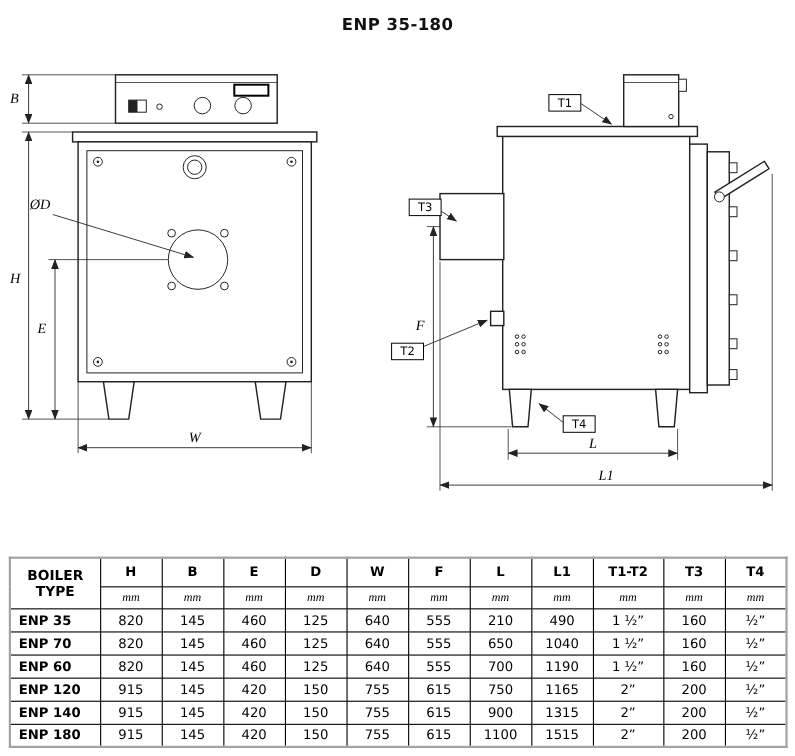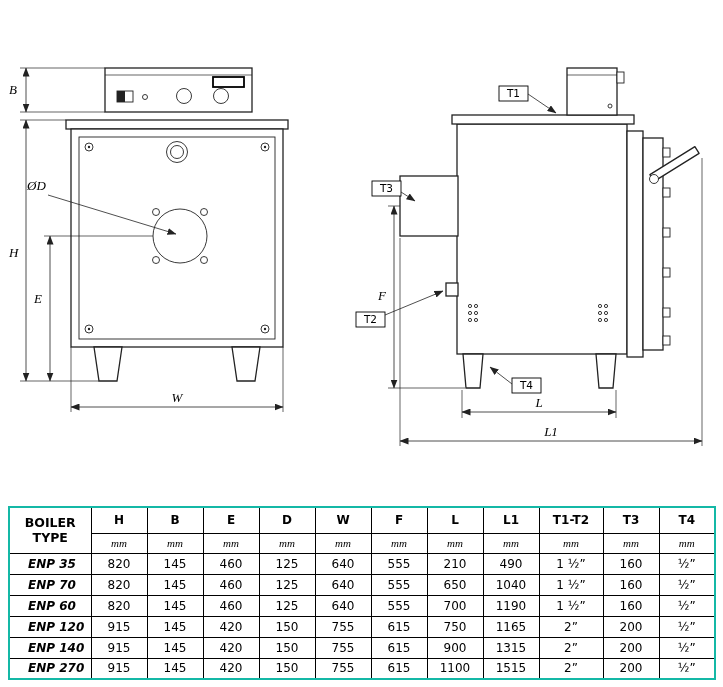--- a/index.html
+++ b/index.html
@@ -16,36 +16,37 @@
   .nofill  { fill:none; stroke:#222; stroke-width:0.9; }
   .dim     { stroke:#222; stroke-width:0.8; fill:none; }
   .ext     { stroke:#222; stroke-width:0.7; }
   .dark    { fill:#222; stroke:none; }
   .dim-label { font-family:"Liberation Serif", serif; font-style:italic; font-size:13px; fill:#000; }
   .t-text  { font-family:"DejaVu Sans", sans-serif; font-size:10.5px; fill:#000; }
   .t-box   { fill:#fff; stroke:#000; stroke-width:0.9; }
 
   
   .spec-table { position:absolute; top:506px; left:8px; width:707px;
-                border-collapse:collapse; table-layout:fixed; border:2px solid #14b8a6; }
+                border-collapse:collapse; table-layout:fixed; border:2px solid #a3a3a3; }
   .spec-table th, .spec-table td { border:1px solid #000; text-align:center;
                 vertical-align:middle; font-size:12px; color:#000; padding:0; }
   .spec-table thead tr.sym { height:26px; }
   .spec-table thead th { font-weight:bold; }
   .spec-table th.unit { font-weight:normal; font-style:italic; height:20px;
                 font-family:"Liberation Serif", serif; font-size:11px; }
   .spec-table th.type-head { font-size:12.5px; line-height:1.25; padding:2px; }
   .spec-table tbody tr { height:21px; }
-  .spec-table td.type { font-weight:bold; text-align:left; padding-left:18px;font-style:italic; }
+  .spec-table td.type { font-weight:bold; text-align:left; padding-left:7px; }
 </style>
 </head>
 <body>
 
 <div class="page">
 
+  <div class="title">ENP 35-180</div>
 
   <svg class="drawings" width="723" height="500" viewBox="0 0 723 500" xmlns="http://www.w3.org/2000/svg">
     <defs>
       <marker id="arrE" markerUnits="userSpaceOnUse" markerWidth="9" markerHeight="7" refX="8.5" refY="3.5" orient="auto">
         <path d="M0,0 L9,3.5 L0,7 Z" fill="#222"></path>
       </marker>
       <marker id="arrS" markerUnits="userSpaceOnUse" markerWidth="9" markerHeight="7" refX="0.5" refY="3.5" orient="auto">
         <path d="M9,0 L0,3.5 L9,7 Z" fill="#222"></path>
       </marker>
     </defs>
@@ -311,21 +312,21 @@
         <td>150</td>
         <td>755</td>
         <td>615</td>
         <td>900</td>
         <td>1315</td>
         <td>2”</td>
         <td>200</td>
         <td>½”</td>
       </tr>
       <tr>
-        <td class="type">ENP 270</td>
+        <td class="type">ENP 180</td>
         <td>915</td>
         <td>145</td>
         <td>420</td>
         <td>150</td>
         <td>755</td>
         <td>615</td>
         <td>1100</td>
         <td>1515</td>
         <td>2”</td>
         <td>200</td>

